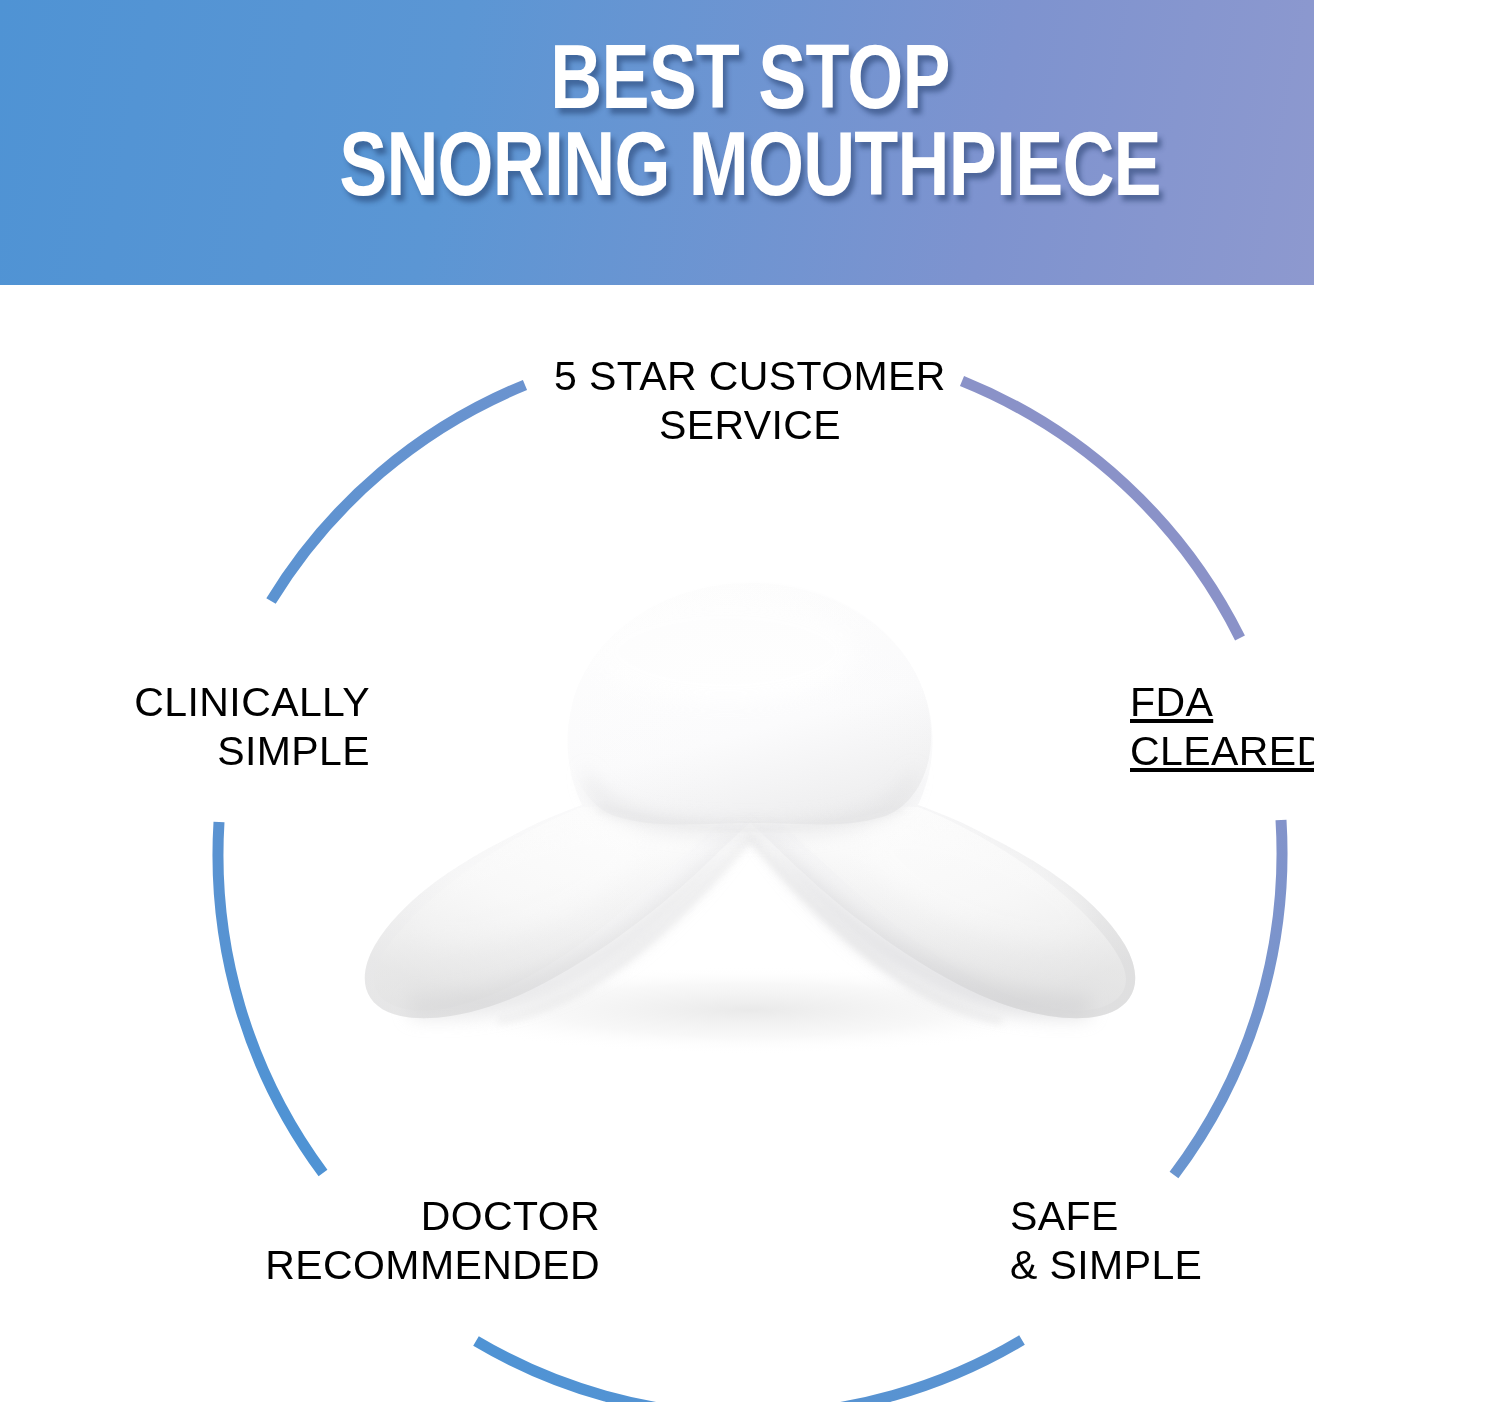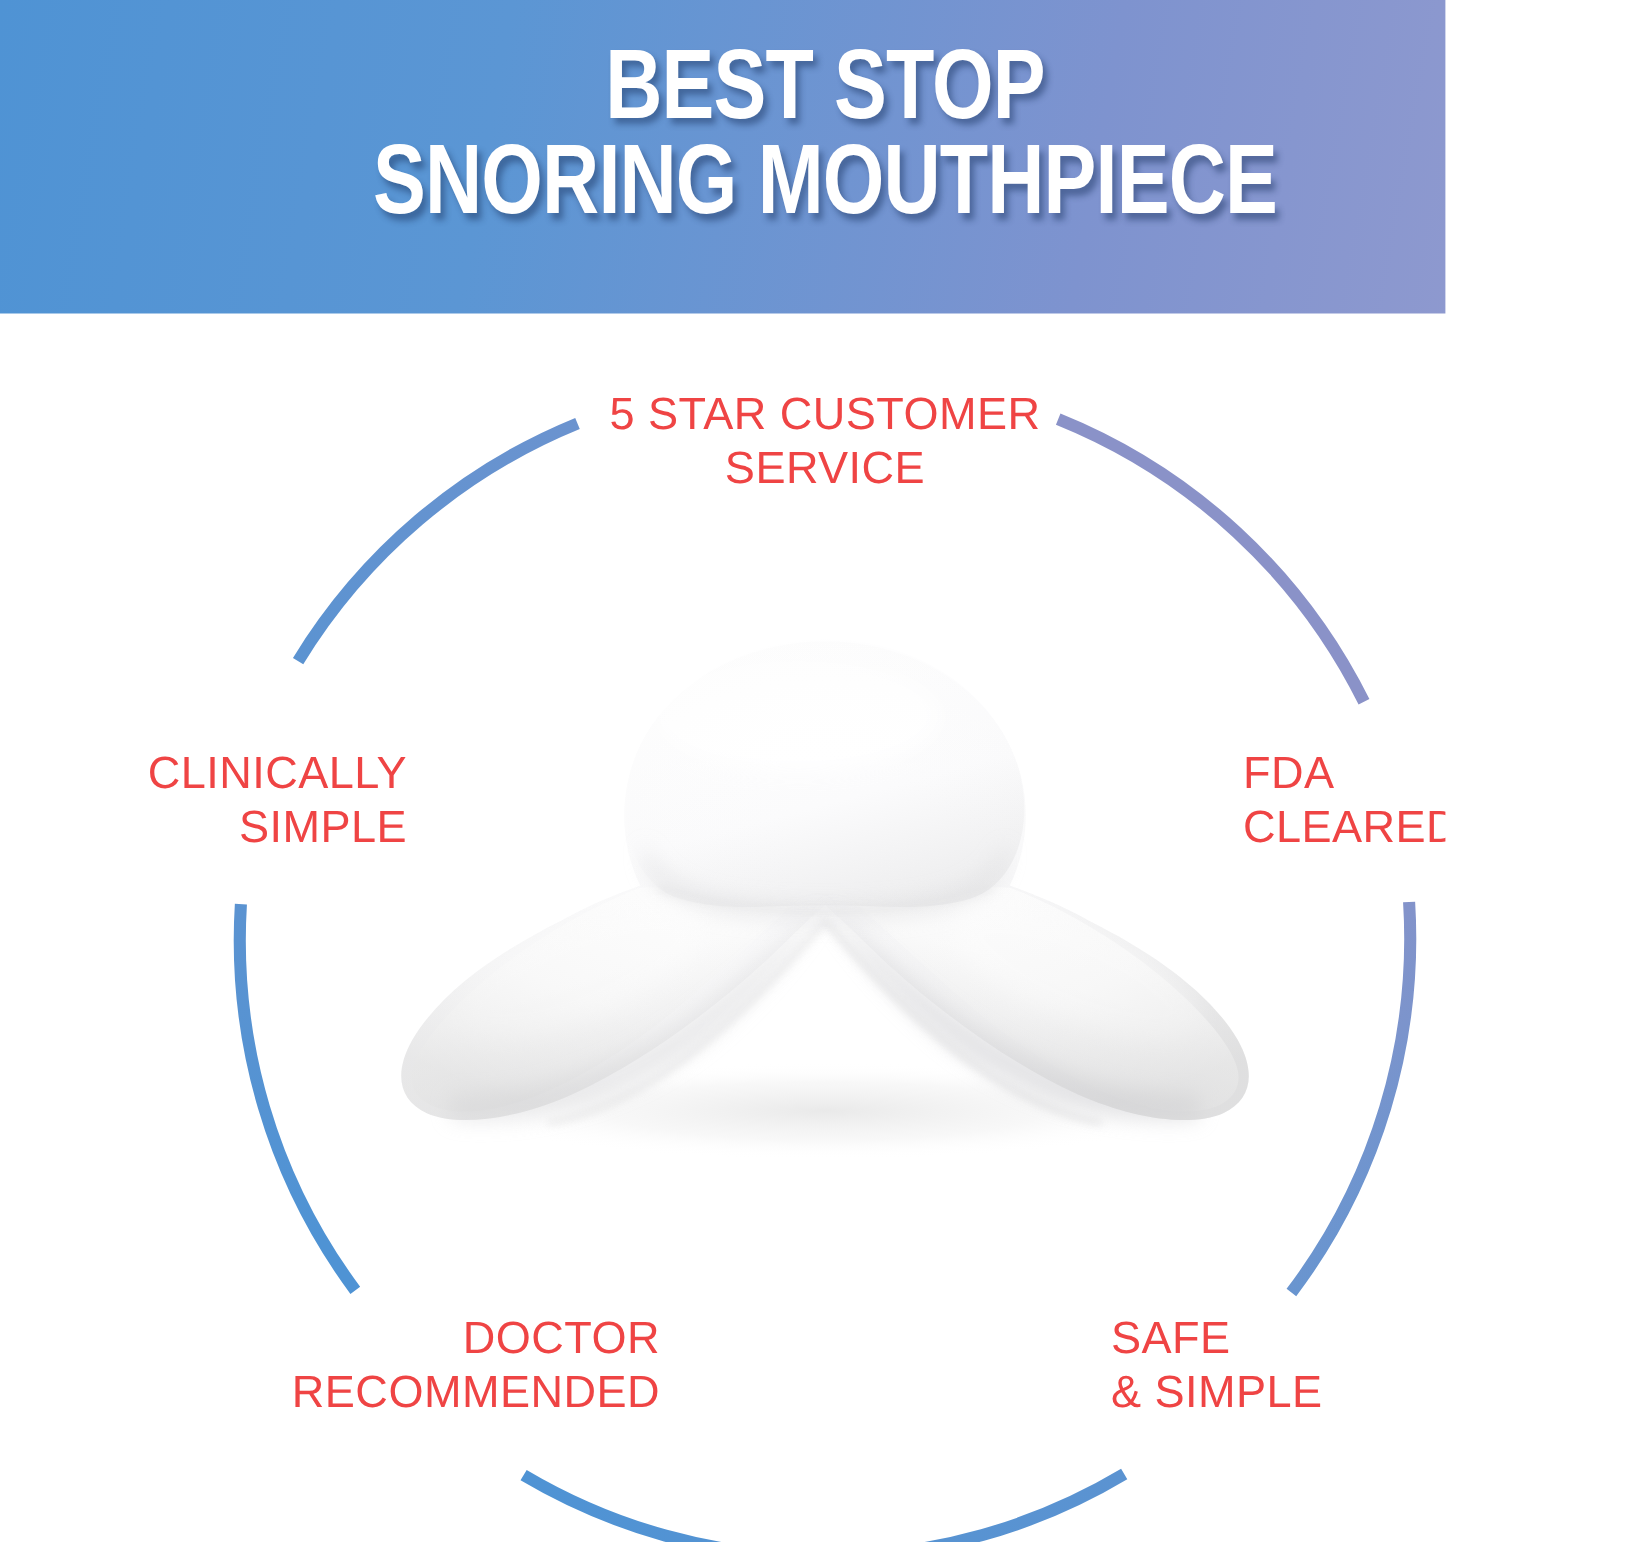--- a/index.html
+++ b/index.html
@@ -44,30 +44,30 @@
   }
 
   
   .product{
     position:absolute;left:330px;top:555px;width:840px;height:520px;
   }
 
   
   .label{
     position:absolute;
-    color:#ef4444;
+    color:#000000;
     font-size:41px;
     line-height:1.20;
     font-weight:400;
     letter-spacing:0.4px;
     white-space:pre-line;
   }
   .label-top{ left:480px; top:352px; width:540px; text-align:center; }
   .label-left{ left:60px; top:678px; width:310px; text-align:right; }
-  .label-right{ left:1130px; top:678px; width:310px; text-align:left; }
+  .label-right{ left:1130px; top:678px; width:310px; text-align:left;text-decoration:underline; }
   .label-bottomleft{ left:200px; top:1192px; width:400px; text-align:right; }
   .label-bottomright{ left:1010px; top:1192px; width:290px; text-align:left; }
 </style>
 </head>
 <body>
 
 <div id="page">
 
   <div class="header">
     <div class="header-title">

